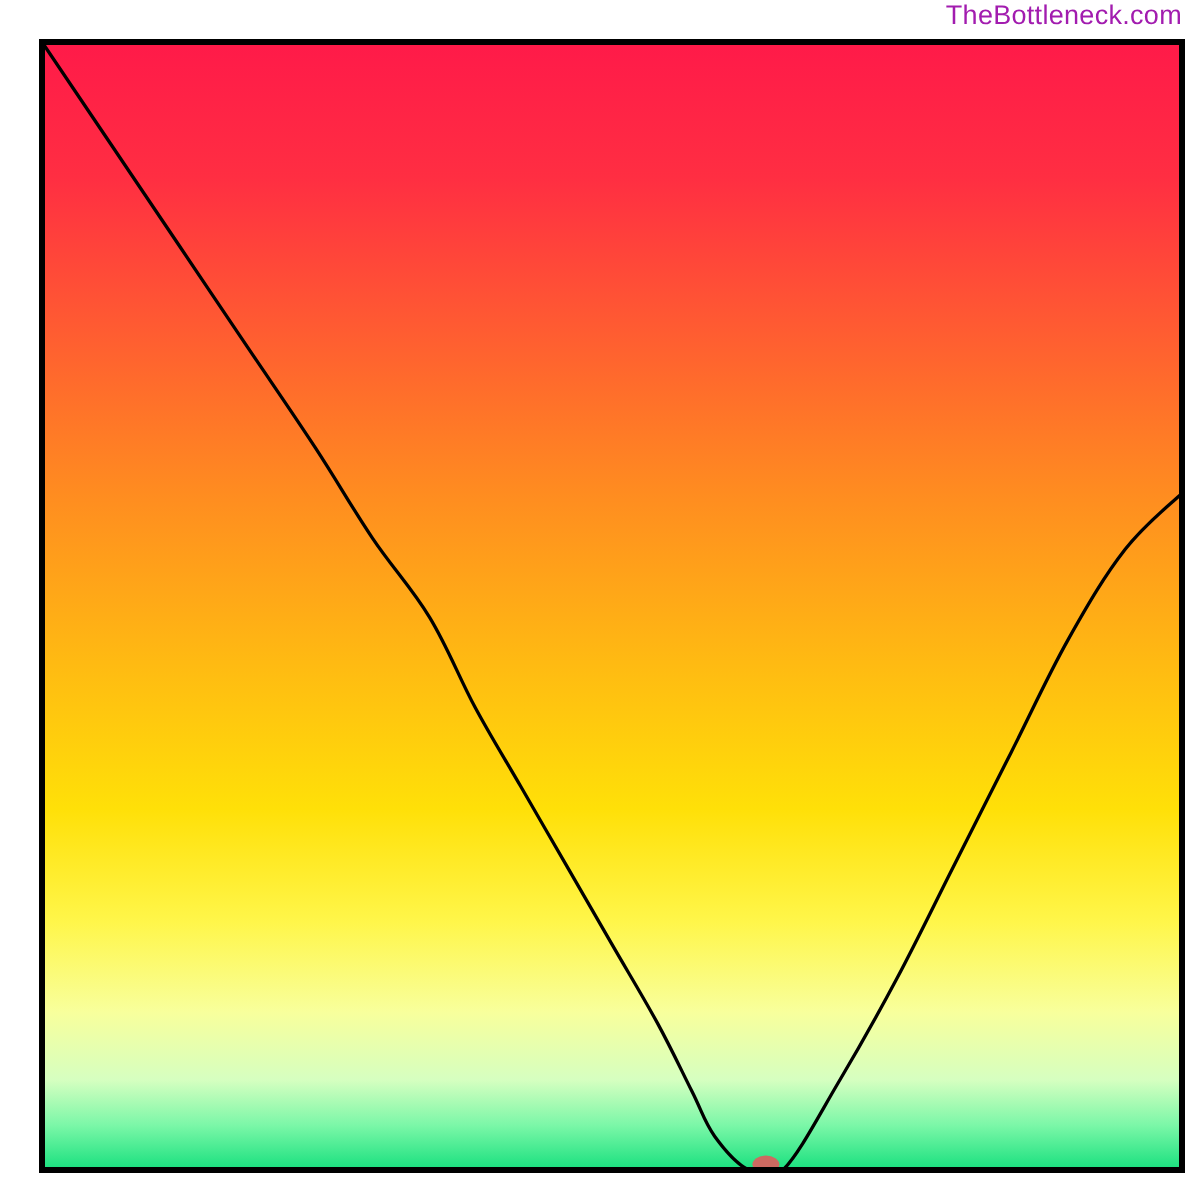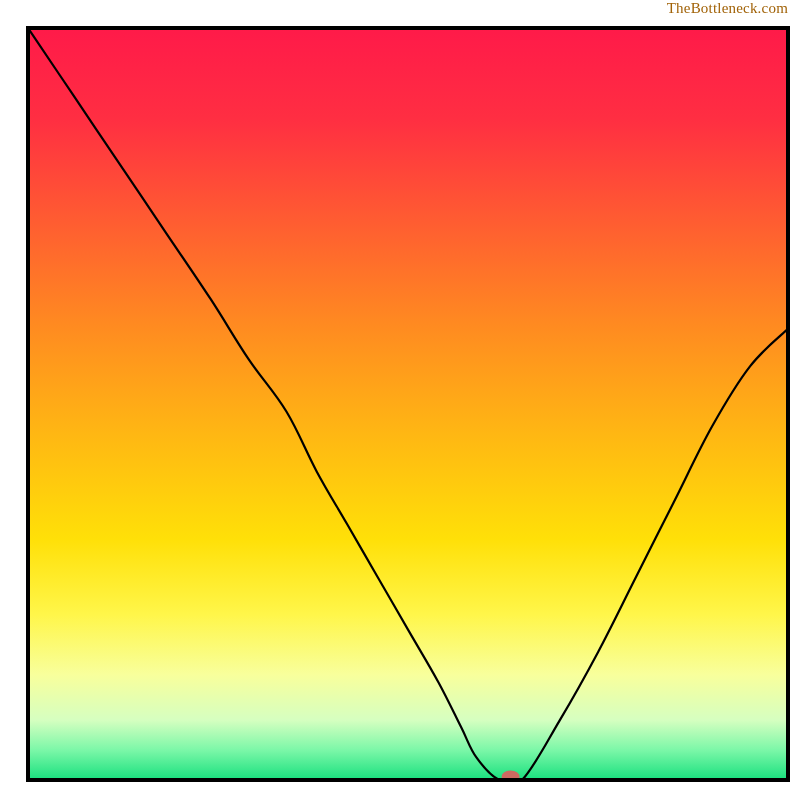--- a/index.html
+++ b/index.html
@@ -12,26 +12,25 @@
   }
   .chart-container {
     position: relative;
     width: 800px;
     height: 800px;
   }
   .watermark {
     position: absolute;
     top: 0;
     right: 12px;
-    font-size: 15px;
+    font-size: 18px;
     font-weight: 500;
-    color: #a16207;
+    color: #a21caf;
     letter-spacing: 0.2px;
     z-index: 10;
-    font-family: Liberation Serif, serif;
   }
   svg {
     display: block;
   }
 </style>
 </head>
 <body>
 
 <div class="chart-container">
   <div class="watermark">TheBottleneck.com</div>

